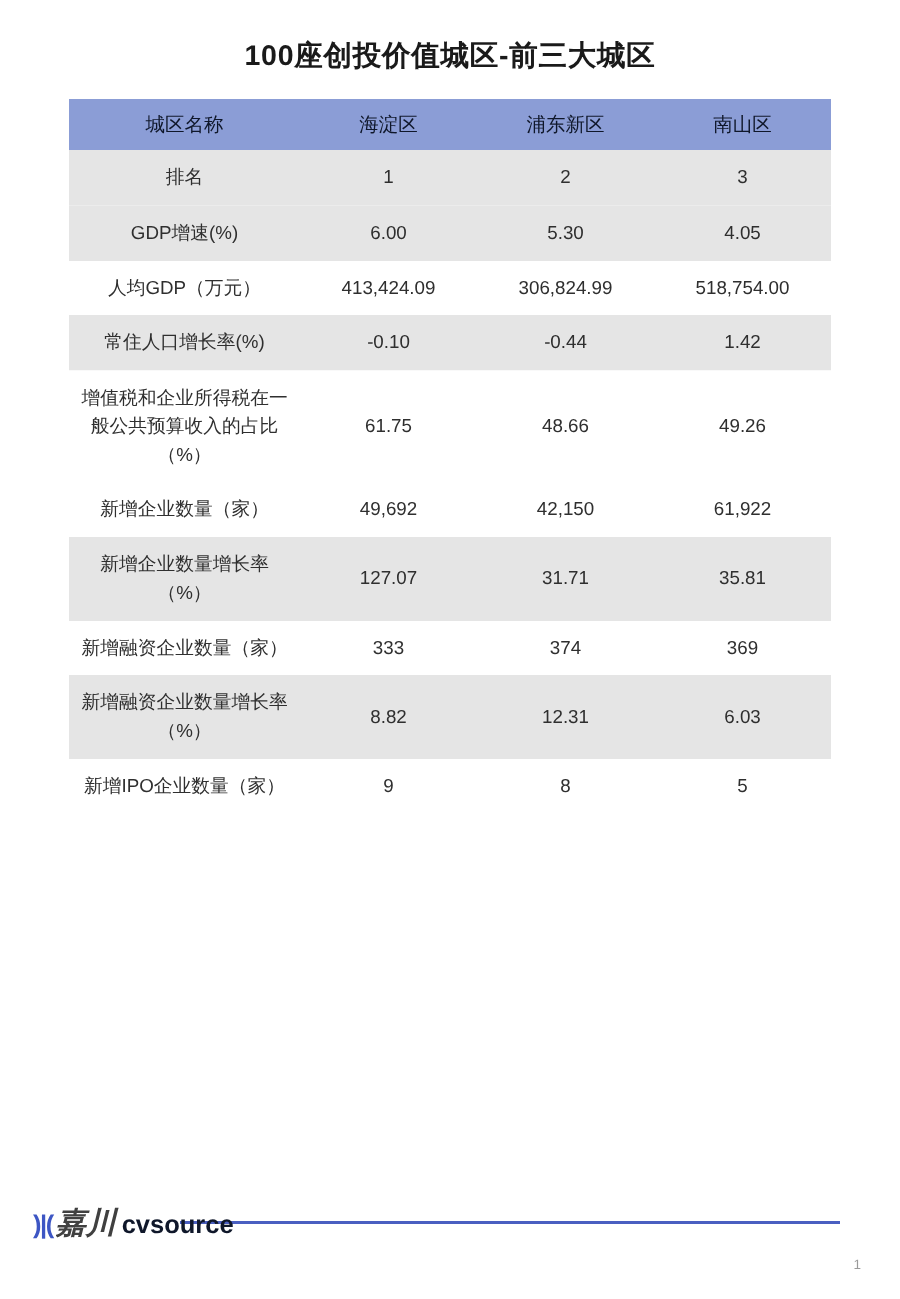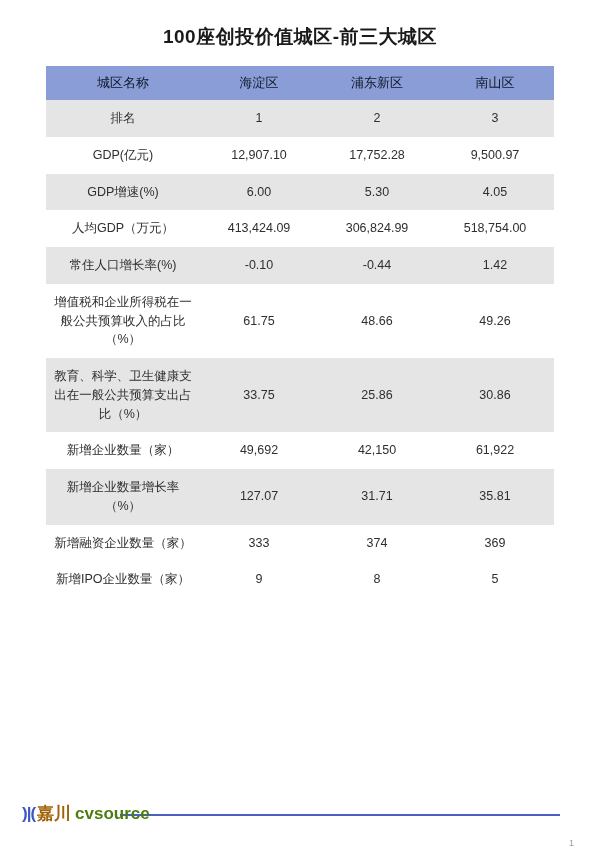--- a/index.html
+++ b/index.html
@@ -91,26 +91,27 @@
     align-items: baseline;
     gap: 2px;
   }
   .logo-mark {
     color: #3d56c4;
     font-size: 17px;
     font-weight: bold;
     letter-spacing: -1px;
   }
   .logo-cn {
-    color: #a16207;
-    font-size: 17px;
-    font-weight: bold;
+    color: #404040;
+    font-size: 20px;
+    font-weight: bold;
+    font-style: italic;
   }
   .logo-en {
-    color: #4d7c0f;
+    color: #0f172a;
     font-size: 17px;
     font-weight: bold;
     margin-left: 2px;
   }
   .page-num {
     position: absolute;
     right: 26px;
     top: 42px;
     font-size: 9px;
     color: #9a9a9a;
@@ -138,26 +139,20 @@
         <th>南山区</th>
       </tr>
     </thead>
     <tbody>
       <tr class="odd">
         <td class="label-cell">排名</td>
         <td>1</td>
         <td>2</td>
         <td>3</td>
       </tr>
-      <tr class="even">
-        <td class="label-cell">GDP(亿元)</td>
-        <td>12,907.10</td>
-        <td>17,752.28</td>
-        <td>9,500.97</td>
-      </tr>
       <tr class="odd mid">
         <td class="label-cell">GDP增速(%)</td>
         <td>6.00</td>
         <td>5.30</td>
         <td>4.05</td>
       </tr>
       <tr class="even mid">
         <td class="label-cell">人均GDP（万元）</td>
         <td>413,424.09</td>
         <td>306,824.99</td>
@@ -168,43 +163,43 @@
         <td>-0.10</td>
         <td>-0.44</td>
         <td>1.42</td>
       </tr>
       <tr class="even tall">
         <td class="label-cell">增值税和企业所得税在一般公共预算收入的占比（%）</td>
         <td>61.75</td>
         <td>48.66</td>
         <td>49.26</td>
       </tr>
-      <tr class="odd tall">
-        <td class="label-cell">教育、科学、卫生健康支出在一般公共预算支出占比（%）</td>
-        <td>33.75</td>
-        <td>25.86</td>
-        <td>30.86</td>
-      </tr>
       <tr class="even mid">
         <td class="label-cell">新增企业数量（家）</td>
         <td>49,692</td>
         <td>42,150</td>
         <td>61,922</td>
       </tr>
       <tr class="odd mid">
         <td class="label-cell">新增企业数量增长率（%）</td>
         <td>127.07</td>
         <td>31.71</td>
         <td>35.81</td>
       </tr>
       <tr class="even mid">
         <td class="label-cell">新增融资企业数量（家）</td>
         <td>333</td>
         <td>374</td>
         <td>369</td>
+      </tr>
+      <tr class="odd mid">
+        <td class="label-cell">新增融资企业数量增长率（%）</td>
+        <td>8.82</td>
+        <td>12.31</td>
+        <td>6.03</td>
       </tr>
       <tr class="even mid">
         <td class="label-cell">新增IPO企业数量（家）</td>
         <td>9</td>
         <td>8</td>
         <td>5</td>
       </tr>
     </tbody>
   </table>
 

